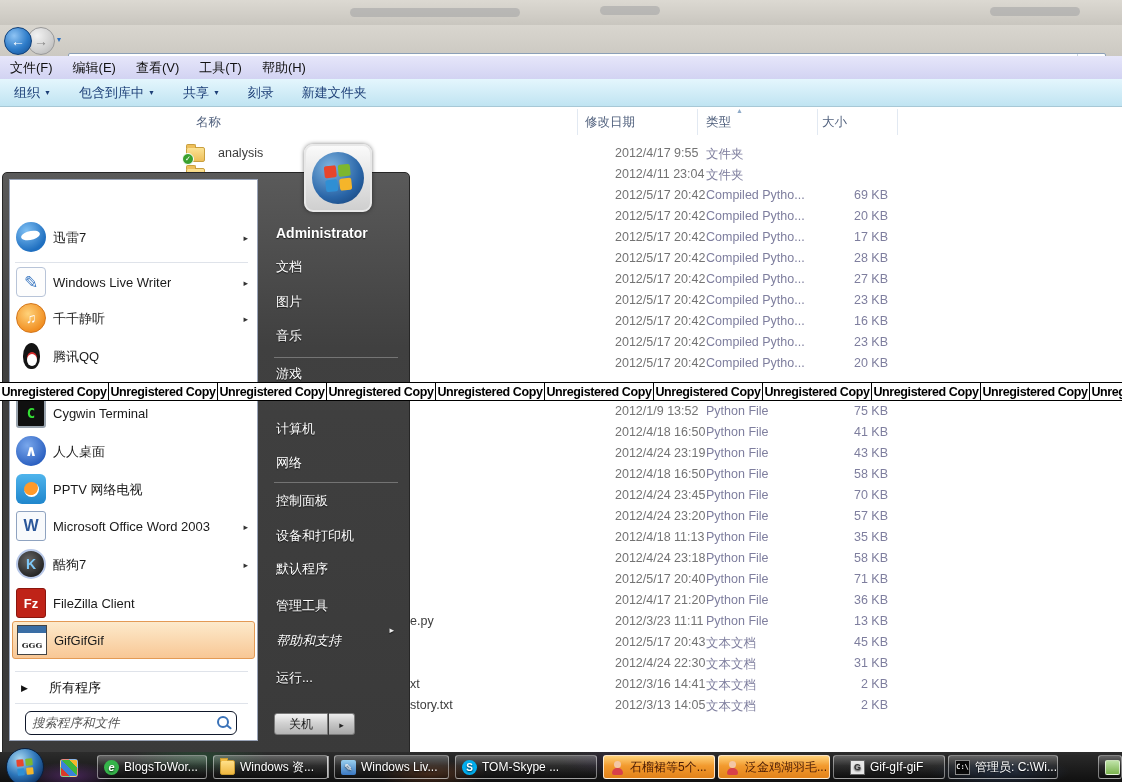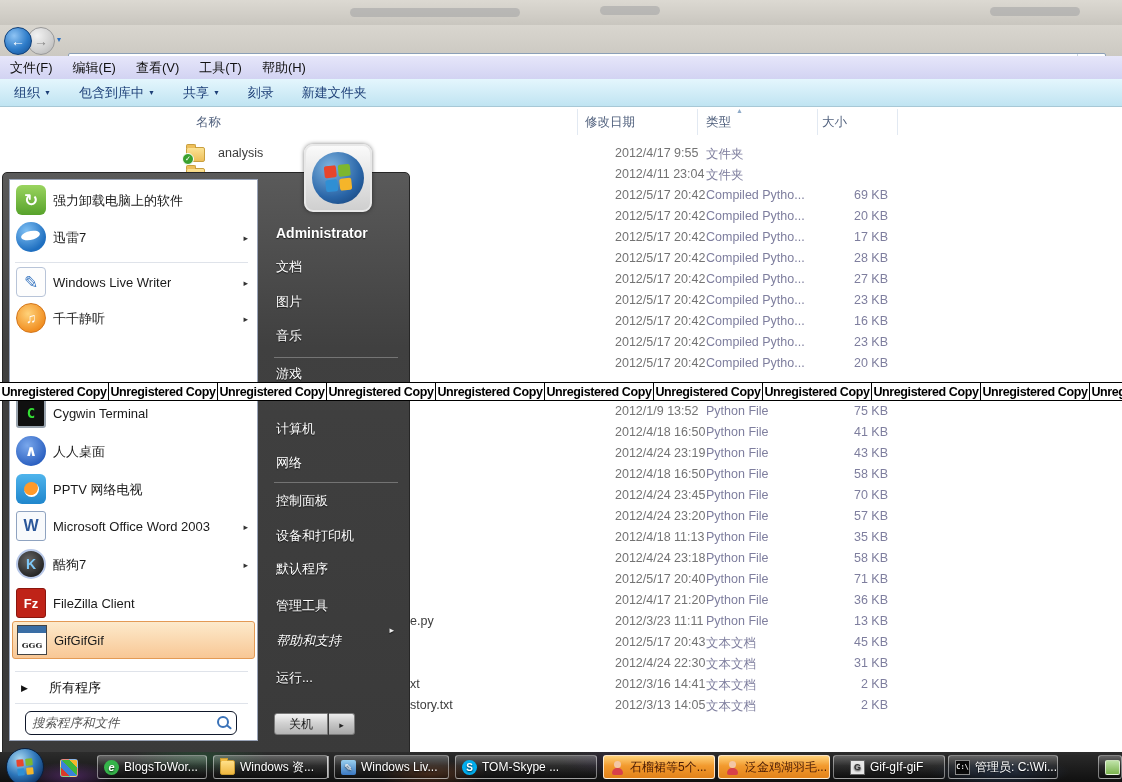--- a/index.html
+++ b/index.html
@@ -413,39 +413,39 @@
   <div class="sm-left-panel" id="sm-left">
     <div class="sm-allprog">
       <span class="ap-arrow">▶</span>
       <span class="ap-label">所有程序</span>
     </div>
     <div class="sm-div" style="top:523px;"></div>
     <div class="sm-search">
       <input type="text" placeholder="搜索程序和文件" style="">
       <span class="sm-mag"></span>
     </div>
-  <div class="sm-item" style="top: 2px;">
-        <div class="sm-icon icon-uninstaller"></div>
-        <div class="sm-label">强力卸载电脑上的软件</div>
-      </div>
       <div class="sm-item" style="top: 39px;">
         <div class="sm-icon icon-thunder"></div>
         <div class="sm-label">迅雷7</div>
         <div class="sm-arrow">▸</div>
       </div>
       <div class="sm-div" style="top: 82px;"></div>
       <div class="sm-item" style="top: 84px;">
         <div class="sm-icon icon-livewriter"></div>
         <div class="sm-label">Windows Live Writer</div>
         <div class="sm-arrow">▸</div>
       </div>
       <div class="sm-item" style="top: 120px;">
         <div class="sm-icon icon-ttplayer"></div>
         <div class="sm-label">千千静听</div>
         <div class="sm-arrow">▸</div>
+      </div>
+      <div class="sm-item" style="top: 158px;">
+        <div class="sm-icon icon-qq"></div>
+        <div class="sm-label">腾讯QQ</div>
       </div>
       <div class="sm-item" style="top: 215px; text-align: right;">
         <div class="sm-icon icon-cygwin"></div>
         <div class="sm-label">Cygwin Terminal</div>
       </div>
       <div class="sm-item" style="top: 253px;">
         <div class="sm-icon icon-renren"></div>
         <div class="sm-label">人人桌面</div>
       </div>
       <div class="sm-item" style="top: 291px;">

